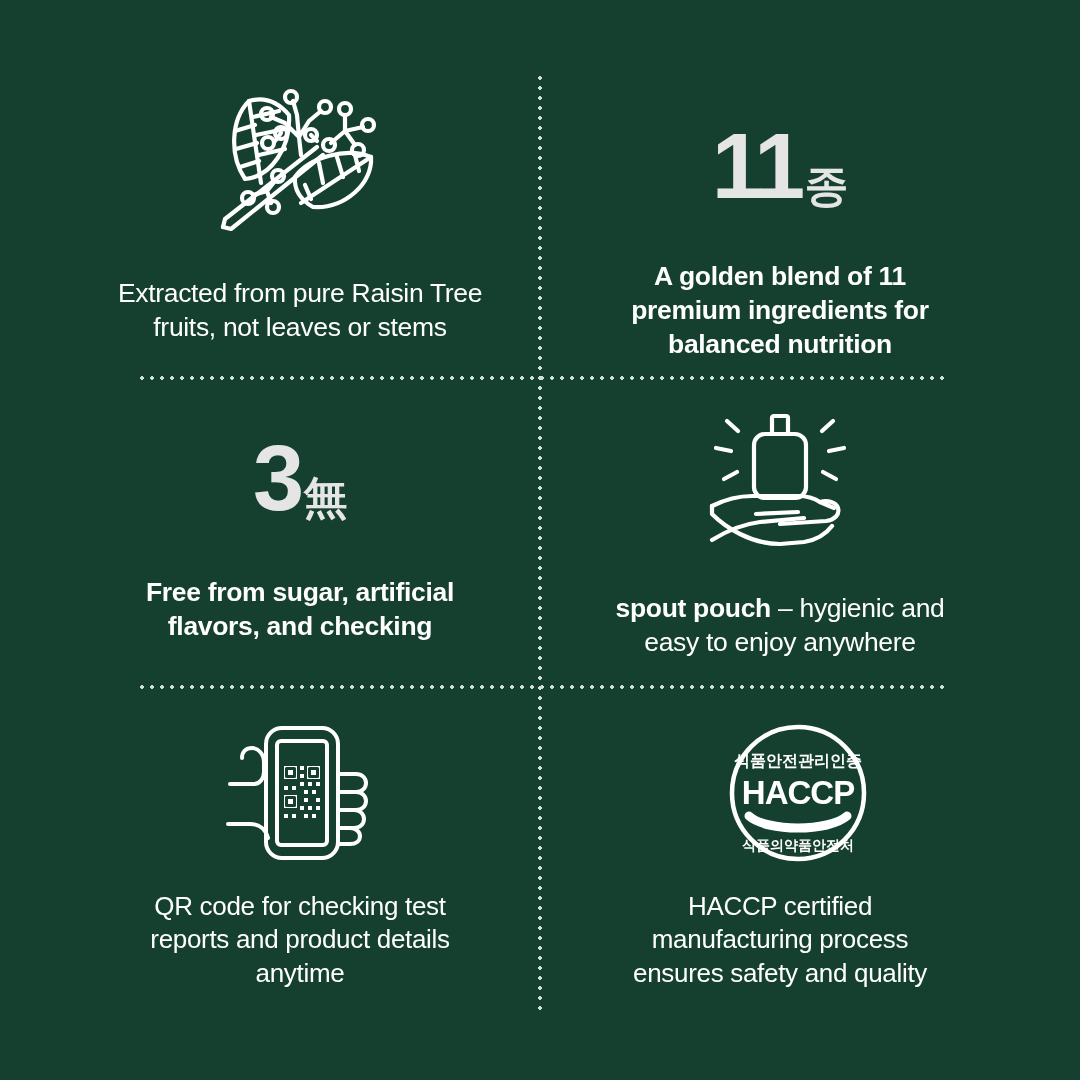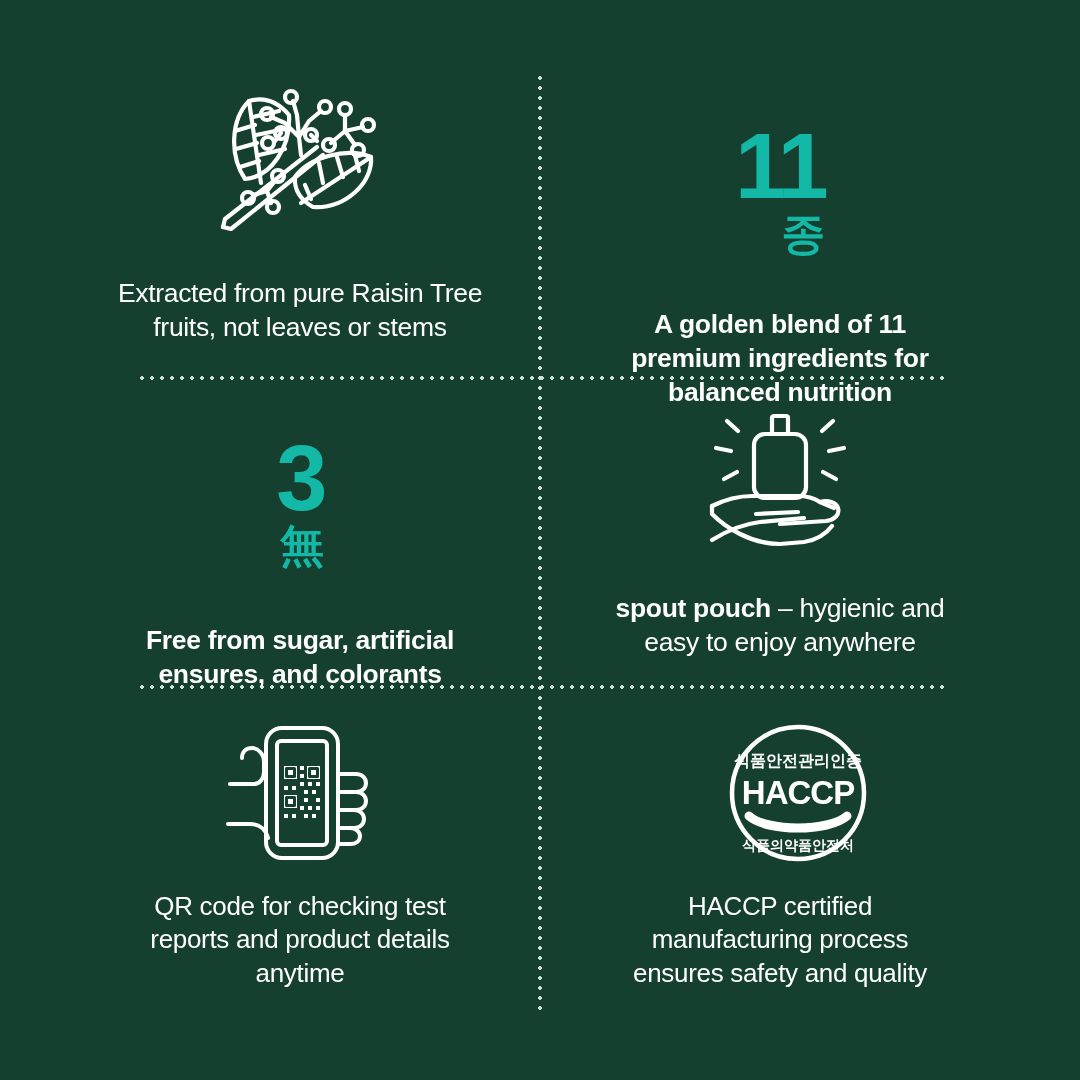--- a/index.html
+++ b/index.html
@@ -46,22 +46,21 @@
     align-items:center;
     justify-content:center;
   }
   .stat {
     font-weight:700;
     letter-spacing:-0.02em;
     line-height:1;
     display:flex;
     align-items:flex-end;
     justify-content:center;
-    color:#14b8a6;
-    flex-direction:column;
+    color:#e5e5e5;
   }
   .stat .num { font-size:92px; font-weight:800; letter-spacing:-0.04em; }
   .stat .suffix { font-size:44px; font-weight:800; margin-left:3px; margin-bottom:4px; }
 
   .caption {
     text-align:center;
     line-height:1.28;
     color:#ffffff;
     letter-spacing:-0.012em;
   }
@@ -148,21 +147,21 @@
     </div>
   </div>
 
   <div class="cell" style="left:60px; top:432px; width:480px;">
     <div class="stat" style="margin-bottom:52px;">
       <span class="num">3</span>
       <span class="suffix">無</span>
     </div>
     <div class="caption fs27 bold">
       <span class="ln">Free from sugar, artificial</span>
-      <span class="ln">ensures, and colorants</span>
+      <span class="ln">flavors, and checking</span>
     </div>
   </div>
 
   <div class="cell" style="left:540px; top:410px; width:480px;">
     <div class="icon-wrap" style="width:172px; height:150px; margin-bottom:32px;">
       <svg viewBox="0 0 172 150" width="172" height="150" fill="none" stroke="#ffffff" stroke-width="4.2" stroke-linecap="round" stroke-linejoin="round">
 
         <rect x="78" y="6" width="16" height="18" rx="2"></rect>
 
         <rect x="60" y="24" width="52" height="64" rx="11"></rect>

